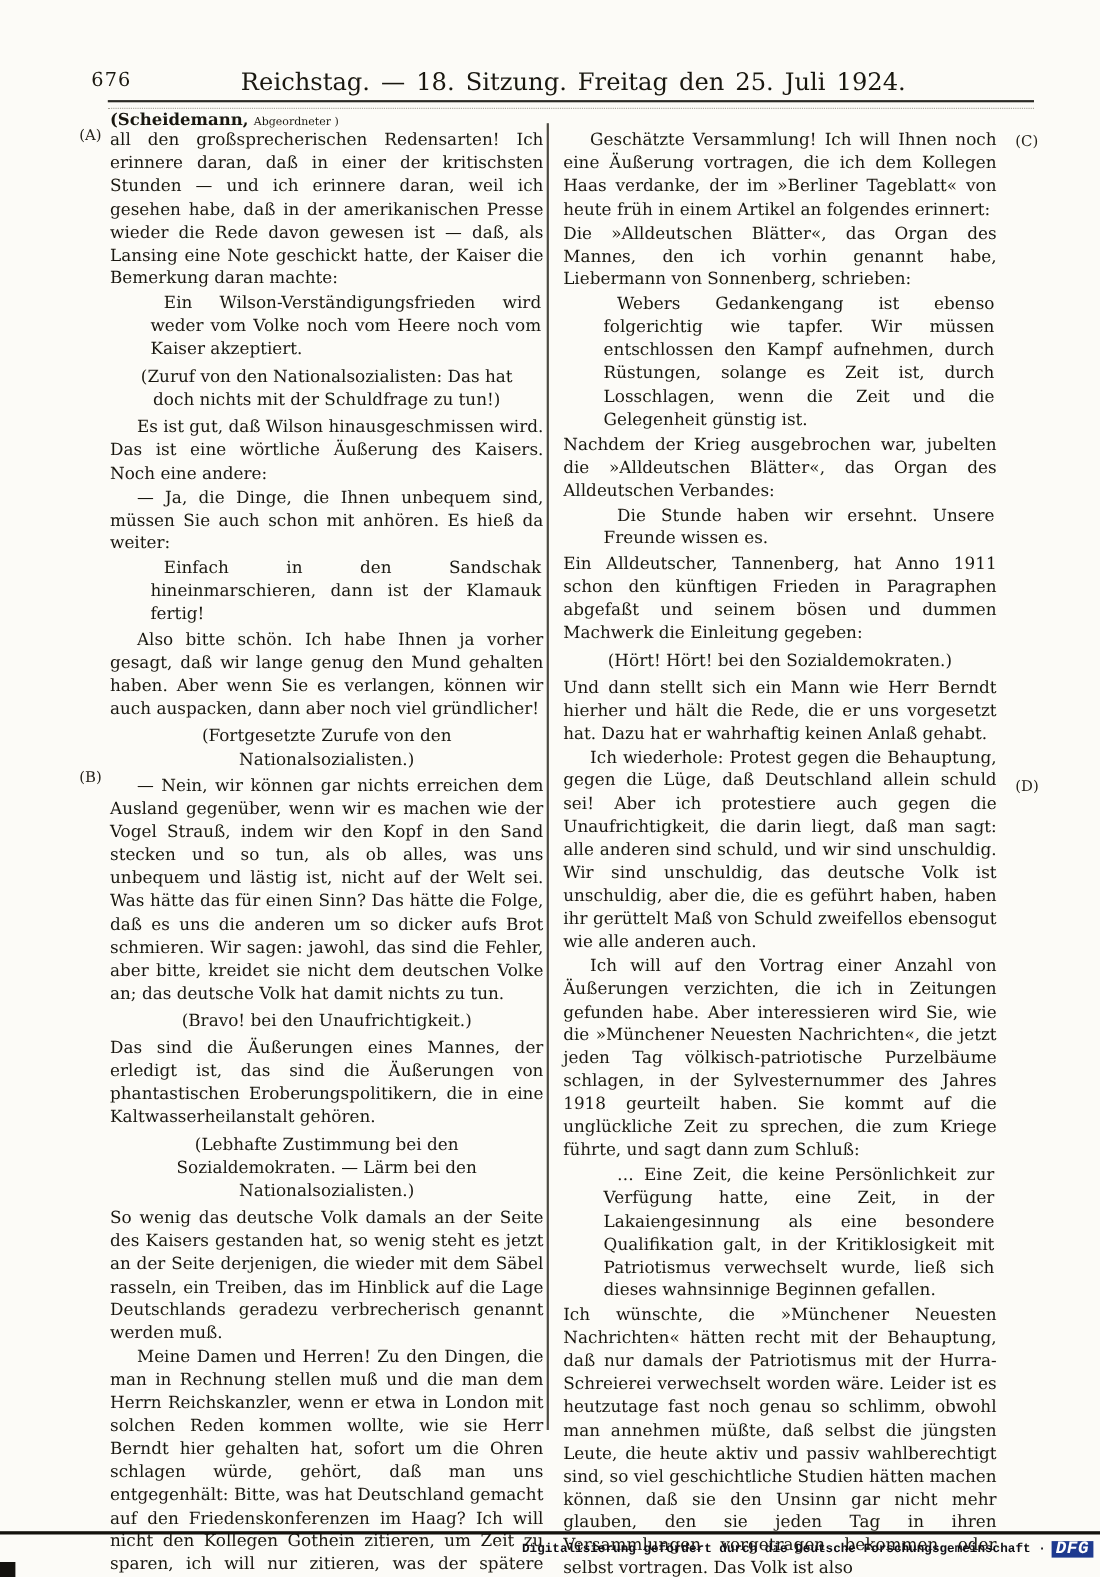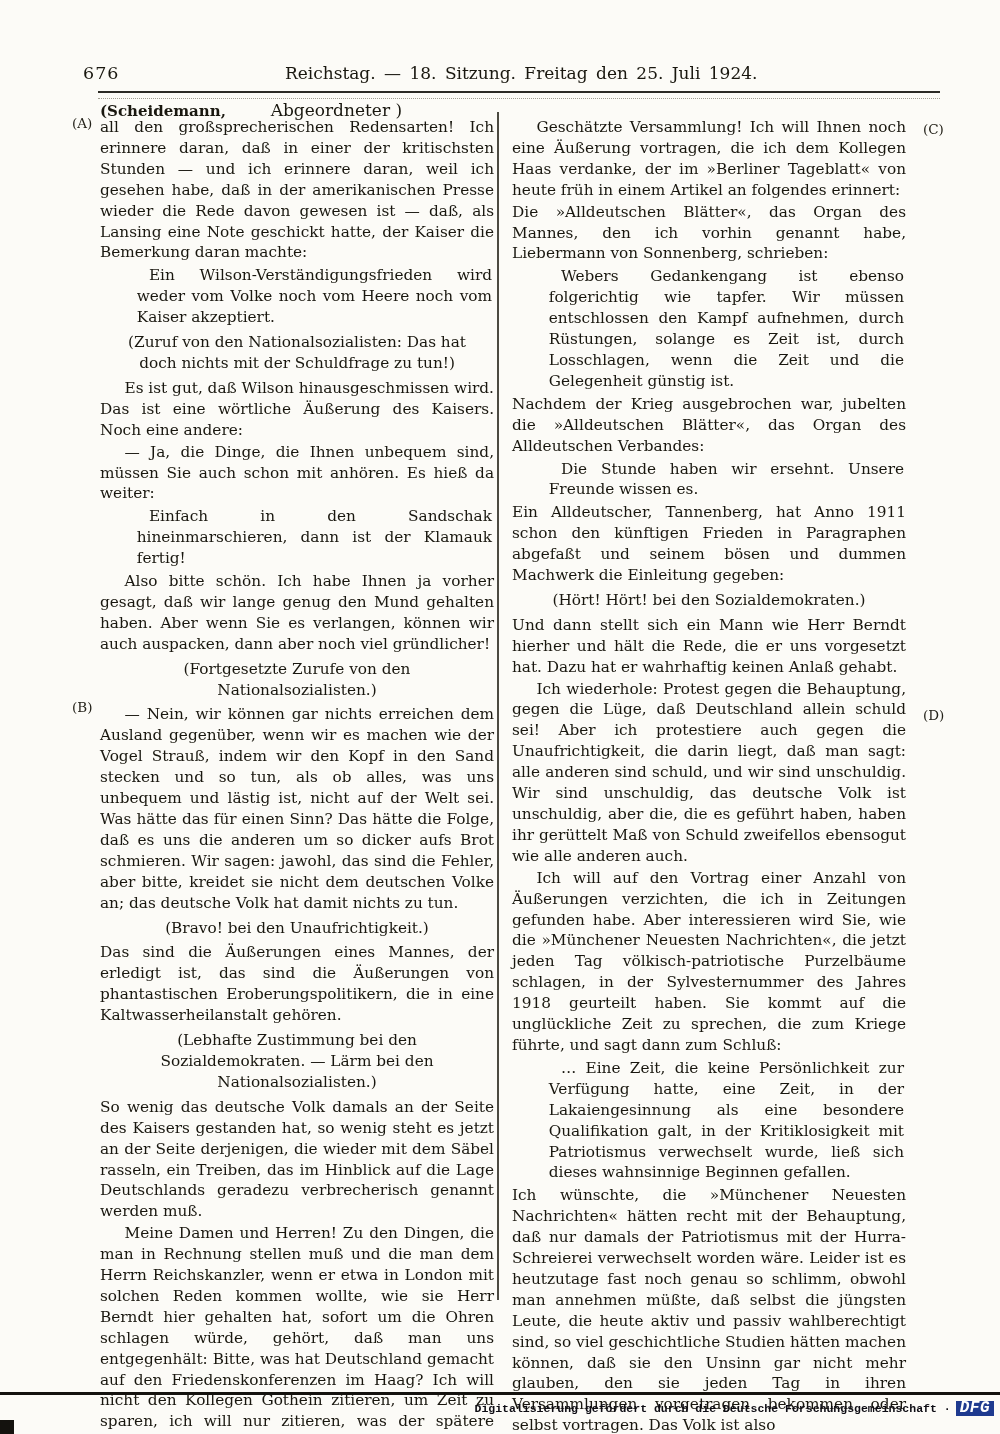--- a/index.html
+++ b/index.html
@@ -5,27 +5,27 @@
   html,body{margin:0;padding:0;}
   .page{
     position:relative; width:1000px; height:1434px;
     background:#fcfbf7; color:#19170f;
     font-family:"DejaVu Serif", serif;
     overflow:hidden;
   }
   
   .hdr{position:absolute; top:63px; left:83px; width:840px; display:flex; align-items:flex-start;}
   .page-num{font-size:17.5px; letter-spacing:1px;}
-  .hdr-title{flex:1; text-align:center; font-size:17px; word-spacing:3px;}
+  .hdr-title{flex:1; text-align:center; font-size:22px; word-spacing:3px;}
   .hdr-rule{position:absolute; top:91px; left:98px; width:842px; border-top:2px solid #2b2a24;}
   .hdr-rule2{position:absolute; top:98px; left:98px; width:842px; border-top:1px dotted #a09e92;}
   
   .speaker{position:absolute; top:100px; left:100px; font-size:15px;}
   .speaker .name{font-weight:bold;}
-  .speaker .role{font-size:17px;margin-left:40px;}
+  .speaker .role{font-size:10px;}
   
   .cols{position:absolute; top:117px; left:100px; width:806px; display:flex; gap:18px;}
   .col{width:394px; font-size:15.3px; line-height:20.9px; text-align:justify; hyphens:auto;}
   .divider{position:absolute; top:112px; left:497px; width:1.5px; height:1188px; background:#4c4a41;}
   .col p{margin:0 0 1px 0;}
   .col p.ind{text-indent:1.6em;}
   .col p.quote{margin:2px 2px 2px 2.4em; text-indent:0.8em;}
   .col p.center{text-align:center; text-indent:0; margin:4px 8px;}
   
   .mark{position:absolute; font-size:13.5px; color:#24221a;}

